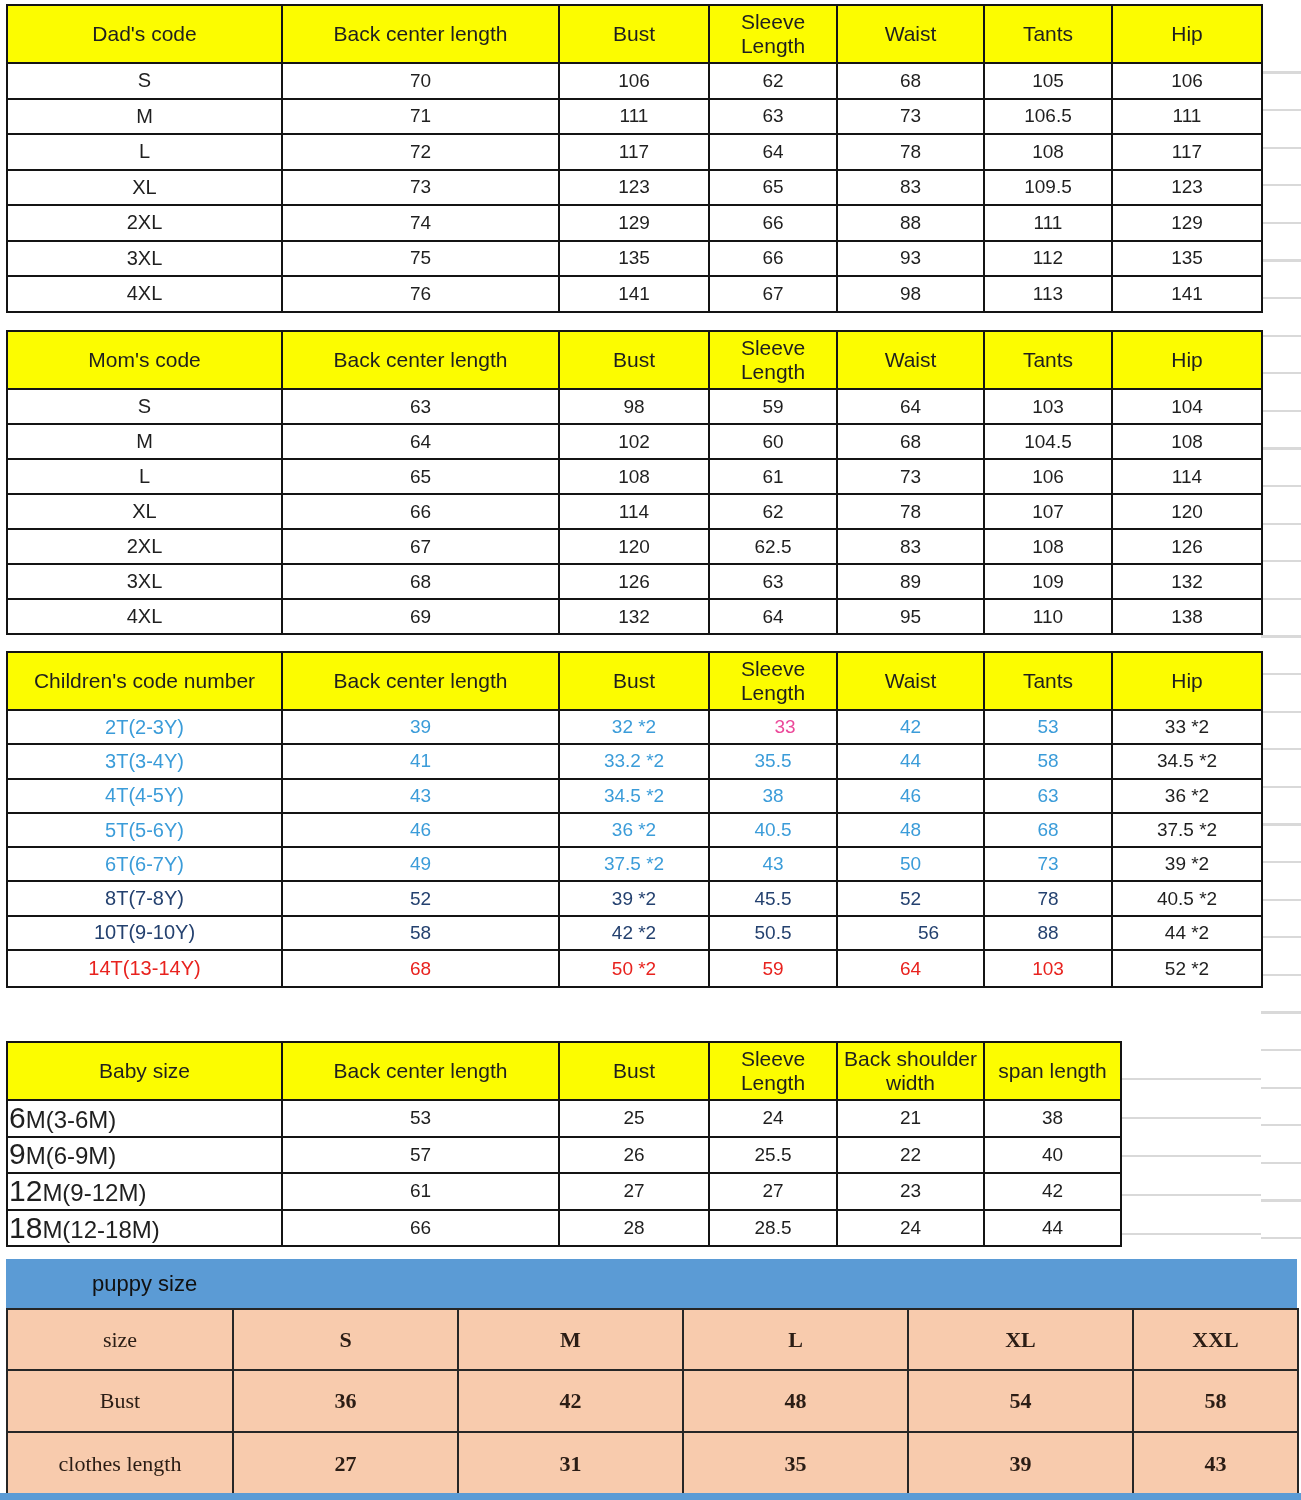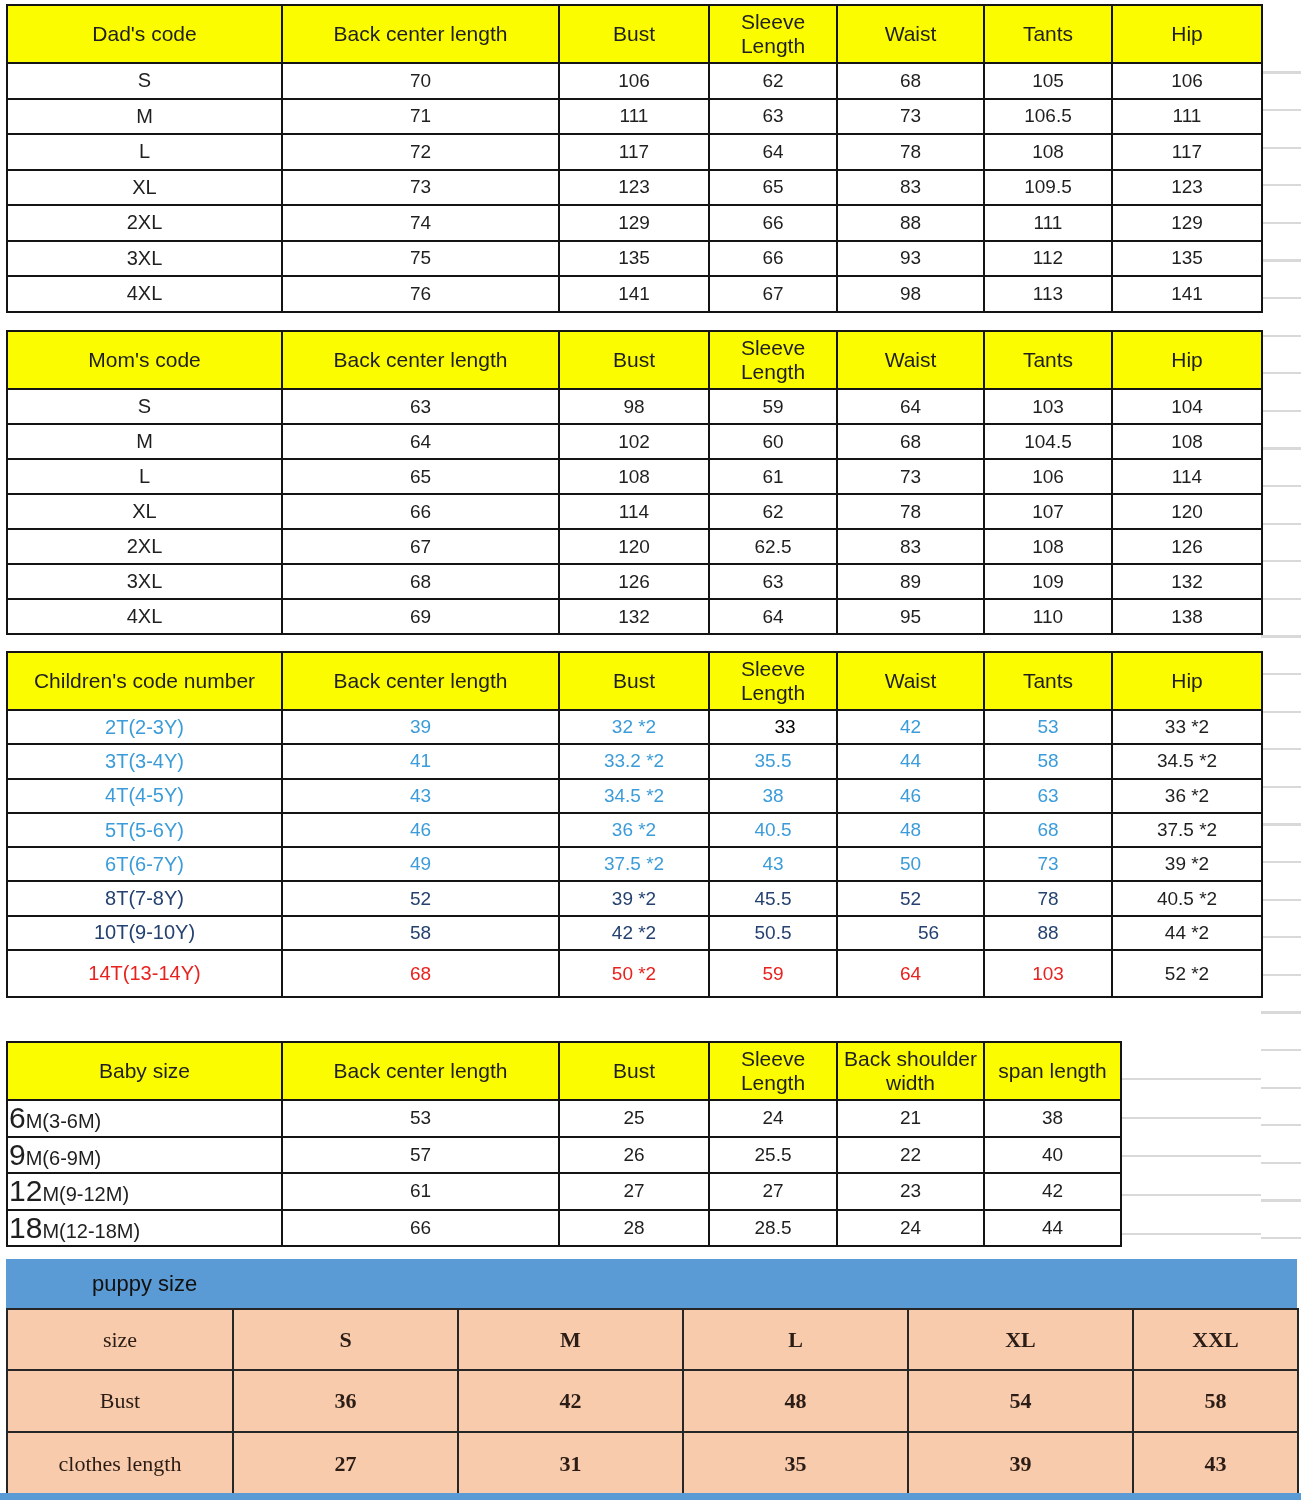--- a/index.html
+++ b/index.html
@@ -24,21 +24,21 @@
   .size-table th{
     font-size:21px;
     font-weight:400;
     line-height:1.12;
   }
   .size-table td{font-size:19px;}
   .size-table td.code-col{font-size:20px;}
   
   td.baby-label{text-align:left;padding-left:1px;}
   .baby-big{font-size:30px;line-height:1;}
-  .baby-rest{font-size:20px;}
+  .baby-rest{font-size:24px;}
   
   .right-strip{
     position:absolute;
     background:repeating-linear-gradient(to bottom, transparent 0 35.5px, #d9d9d9 35.5px 37.6px);
   }
   .baby-right-gap{
     position:absolute;
     background:repeating-linear-gradient(to bottom, transparent 0 36.8px, #d9d9d9 36.8px 38.8px);
   }
   
@@ -262,21 +262,21 @@
           <th style="background: rgb(252, 252, 0);">Waist</th>
           <th style="background: rgb(252, 252, 0);">Tants</th>
           <th style="background: rgb(252, 252, 0);">Hip</th>
         </tr>
       </thead>
       <tbody>
         <tr style="height: 34.3px;">
           <td class="code-col" style="color: rgb(59, 156, 217);">2T(2-3Y)</td>
           <td style="color: rgb(59, 156, 217);">39</td>
           <td style="color: rgb(59, 156, 217);">32 *2</td>
-          <td style="color: #000000; padding-left: 24px;">33</td>
+          <td style="color: #ec4899; padding-left: 24px;">33</td>
           <td style="color: rgb(59, 156, 217);">42</td>
           <td style="color: rgb(59, 156, 217);">53</td>
           <td style="color: rgb(31, 31, 31);">33 *2</td>
         </tr>
         <tr style="height: 34.3px;">
           <td class="code-col" style="color: rgb(59, 156, 217);">3T(3-4Y)</td>
           <td style="color: rgb(59, 156, 217);">41</td>
           <td style="color: rgb(59, 156, 217);">33.2 *2</td>
           <td style="color: rgb(59, 156, 217);">35.5</td>
           <td style="color: rgb(59, 156, 217);">44</td>
@@ -321,21 +321,21 @@
         </tr>
         <tr style="height: 34.3px;">
           <td class="code-col" style="color: rgb(36, 65, 111);">10T(9-10Y)</td>
           <td style="color: rgb(36, 65, 111);">58</td>
           <td style="color: rgb(36, 65, 111);">42 *2</td>
           <td style="color: rgb(36, 65, 111);">50.5</td>
           <td style="color: rgb(36, 65, 111); padding-left: 36px;">56</td>
           <td style="color: rgb(36, 65, 111);">88</td>
           <td style="color: rgb(31, 31, 31);">44 *2</td>
         </tr>
-        <tr style="height: 47px;">
+        <tr style="height: 37px;">
           <td class="code-col" style="color: rgb(232, 34, 30);">14T(13-14Y)</td>
           <td style="color: rgb(232, 34, 30);">68</td>
           <td style="color: rgb(232, 34, 30);">50 *2</td>
           <td style="color: rgb(232, 34, 30);">59</td>
           <td style="color: rgb(232, 34, 30);">64</td>
           <td style="color: rgb(232, 34, 30);">103</td>
           <td style="color: rgb(31, 31, 31);">52 *2</td>
         </tr>
       </tbody>
     </table>

